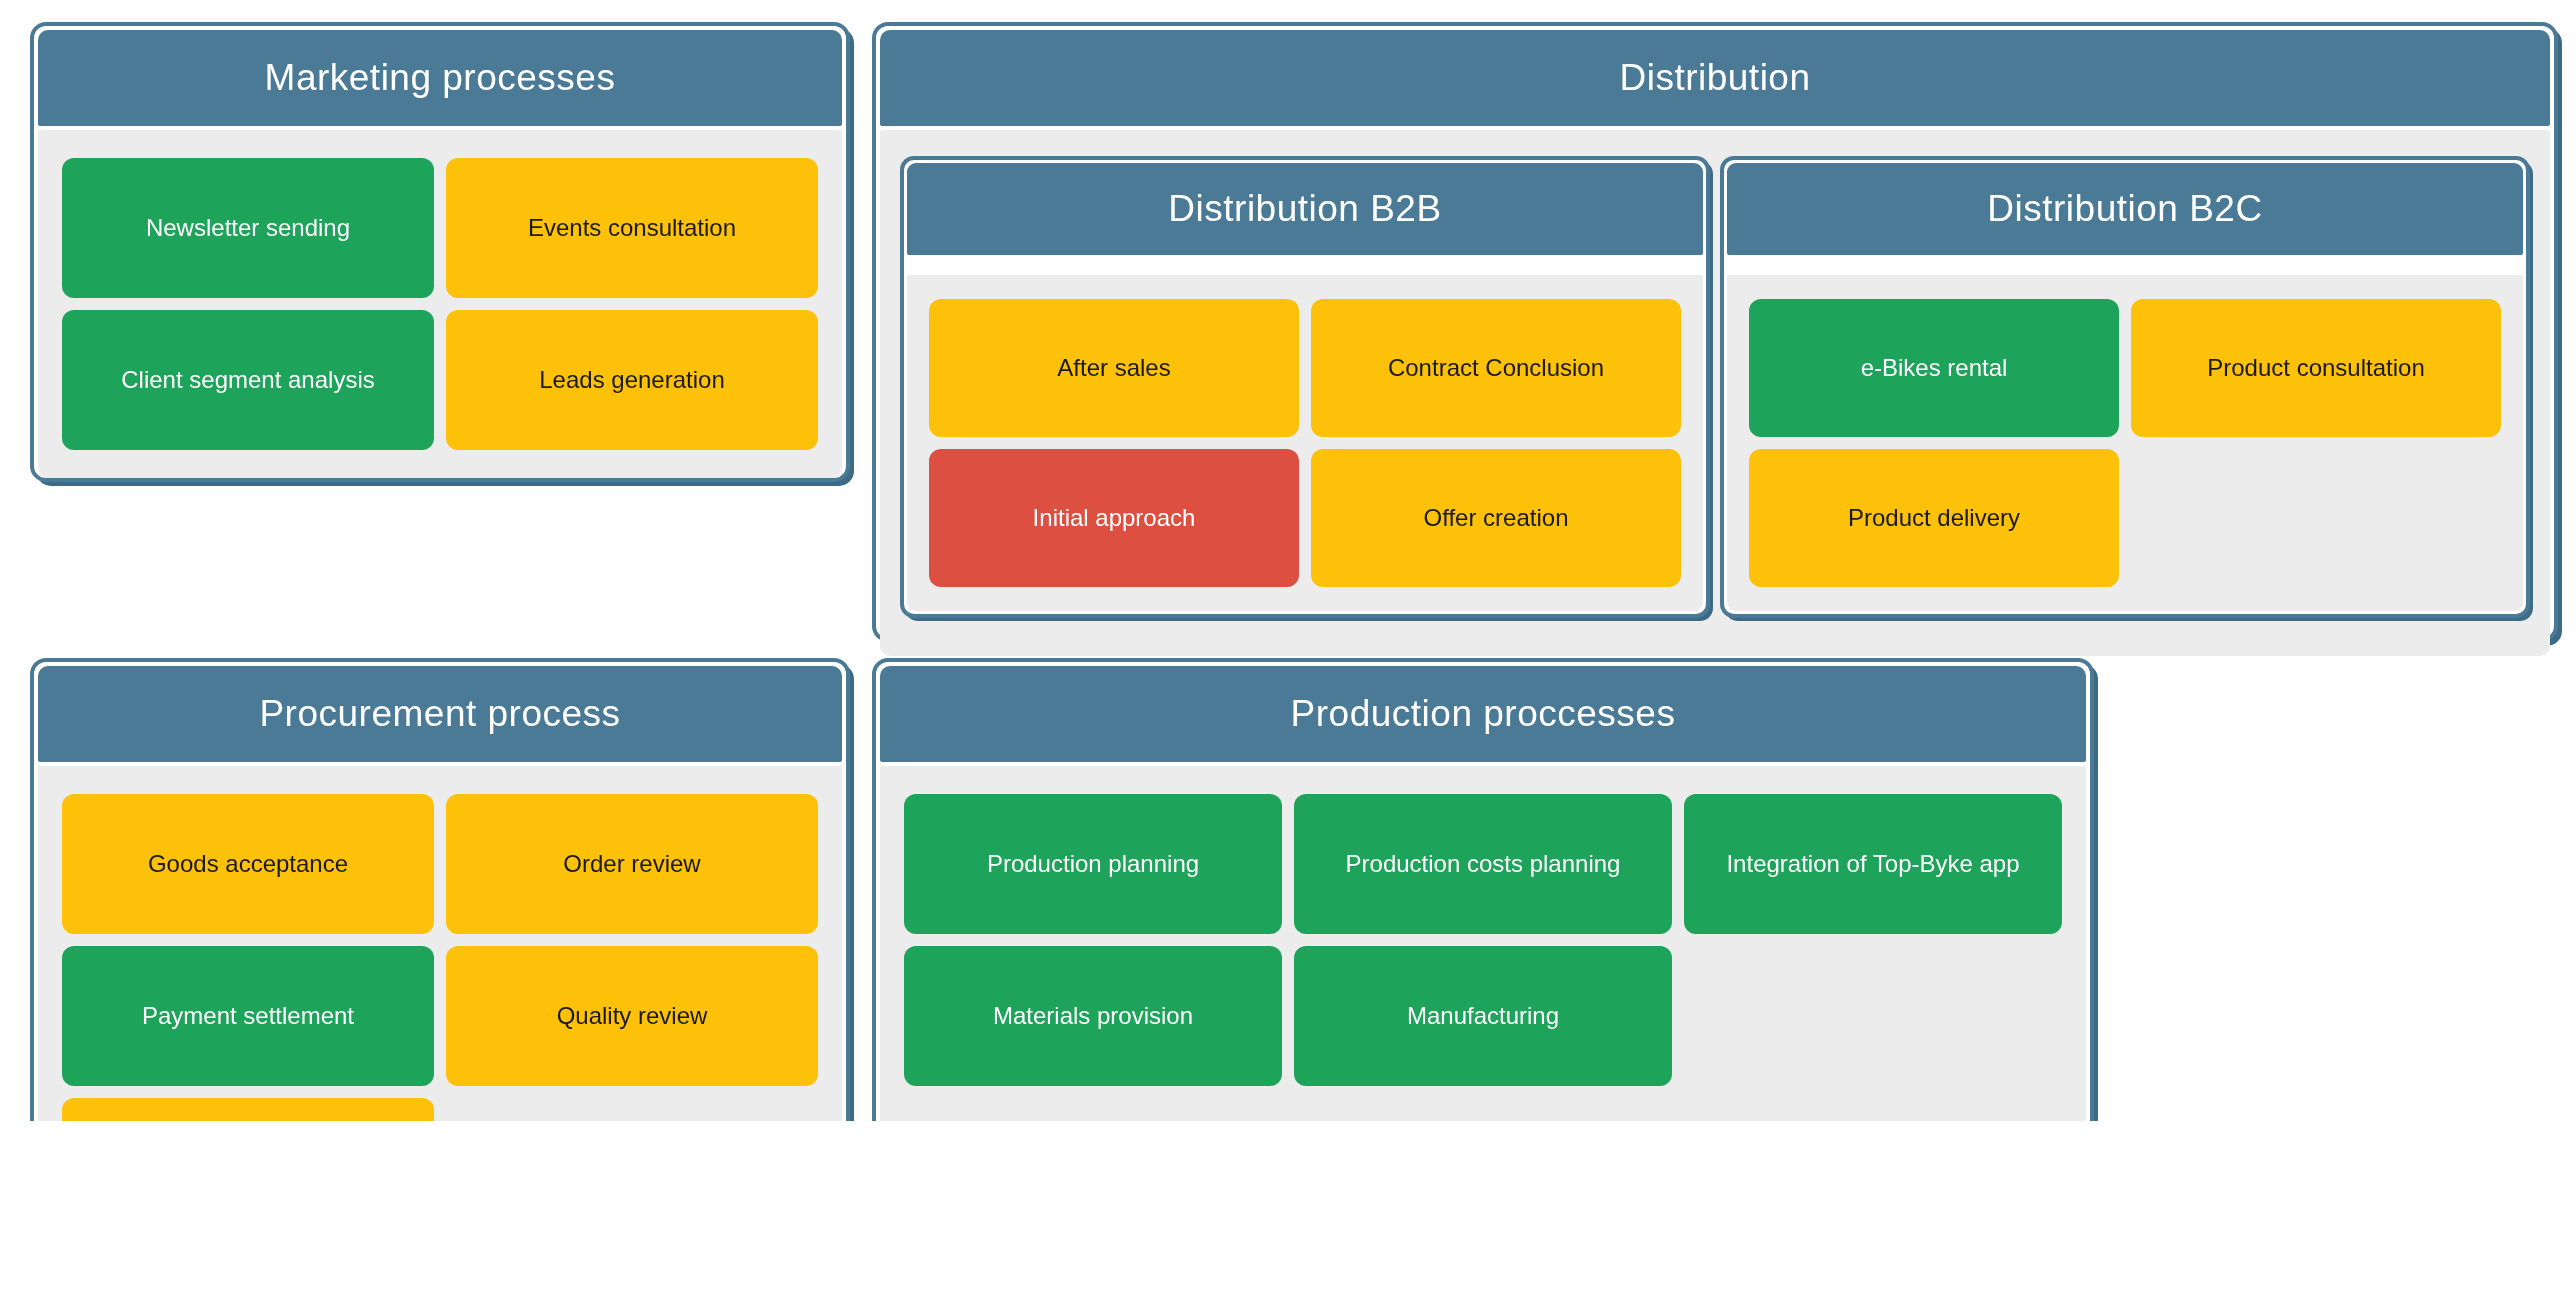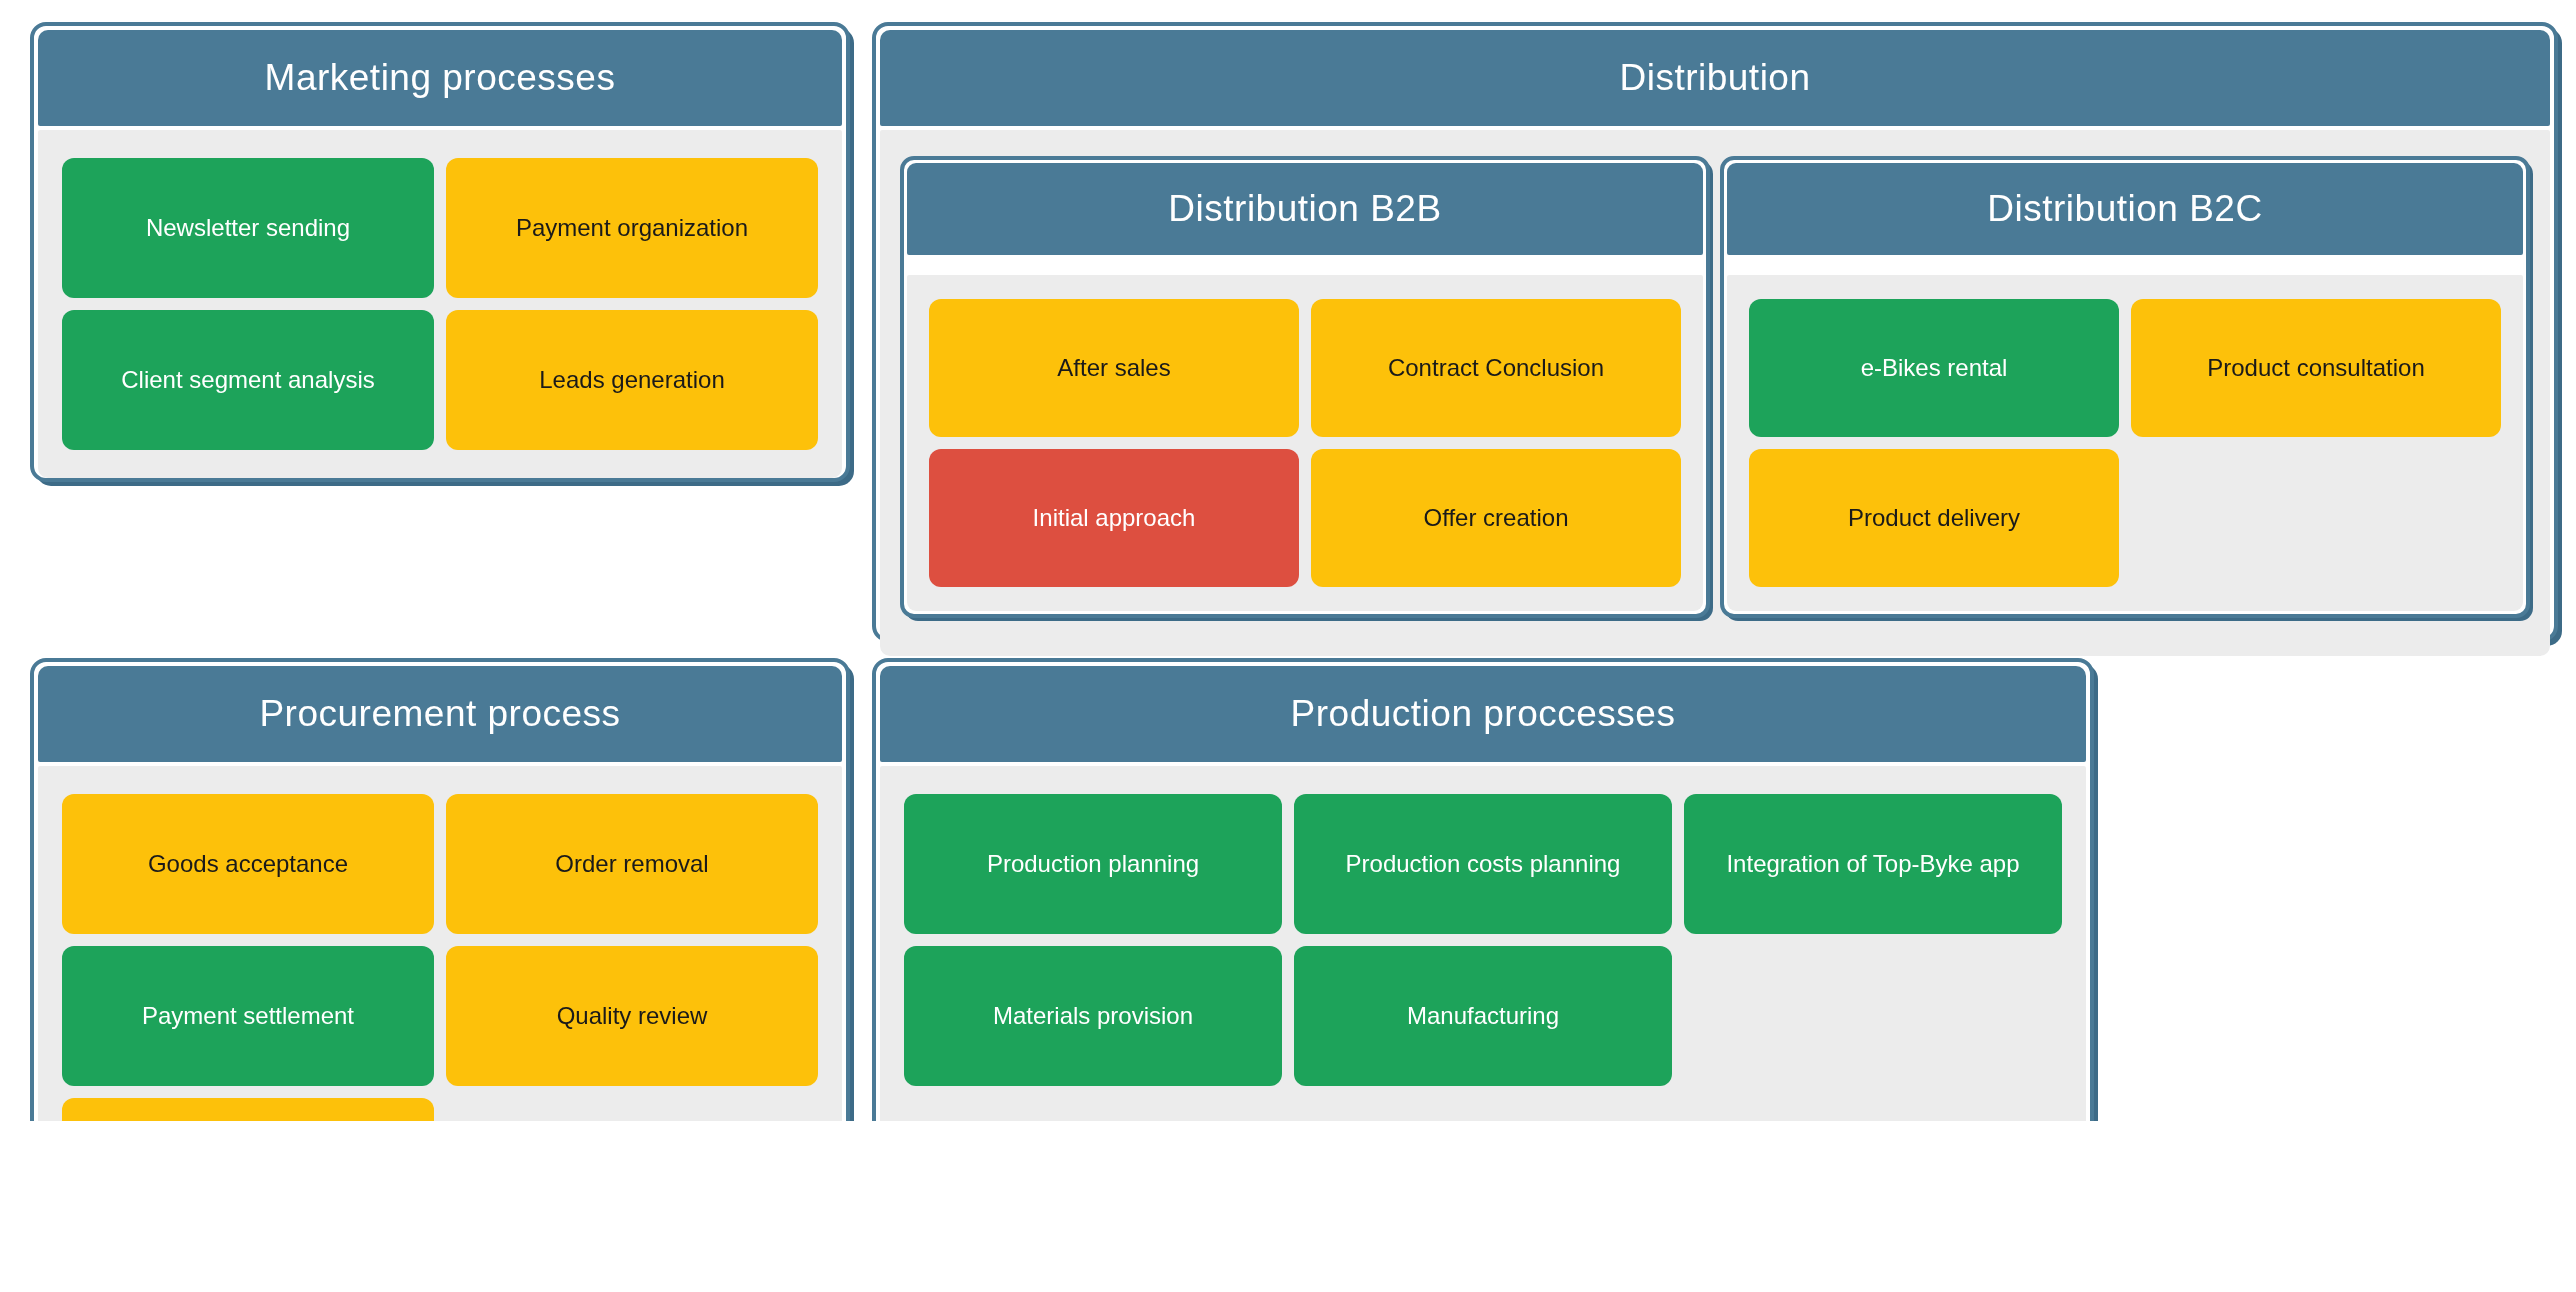--- a/index.html
+++ b/index.html
@@ -105,21 +105,21 @@
 
   <section class="panel" id="panel-marketing">
     <header class="panel-header">
       <span>Marketing processes</span>
     </header>
     <div class="panel-body tile-grid">
       <div class="tile" data-status="green">
         <span>Newsletter sending</span>
       </div>
       <div class="tile" data-status="yellow">
-        <span>Payment organization</span>
+        <span>Events consultation</span>
       </div>
       <div class="tile" data-status="green">
         <span>Client segment analysis</span>
       </div>
       <div class="tile" data-status="yellow">
         <span>Leads generation</span>
       </div>
     </div>
   </section>
 
@@ -171,21 +171,21 @@
 
   <section class="panel" id="panel-procurement">
     <header class="panel-header">
       <span>Procurement process</span>
     </header>
     <div class="panel-body tile-grid">
       <div class="tile" data-status="yellow">
         <span>Goods acceptance</span>
       </div>
       <div class="tile" data-status="yellow">
-        <span>Order removal</span>
+        <span>Order review</span>
       </div>
       <div class="tile" data-status="green">
         <span>Payment settlement</span>
       </div>
       <div class="tile" data-status="yellow">
         <span>Quality review</span>
       </div>
       <div class="tile" data-status="yellow">
         <span>Needs assessment</span>
       </div>

